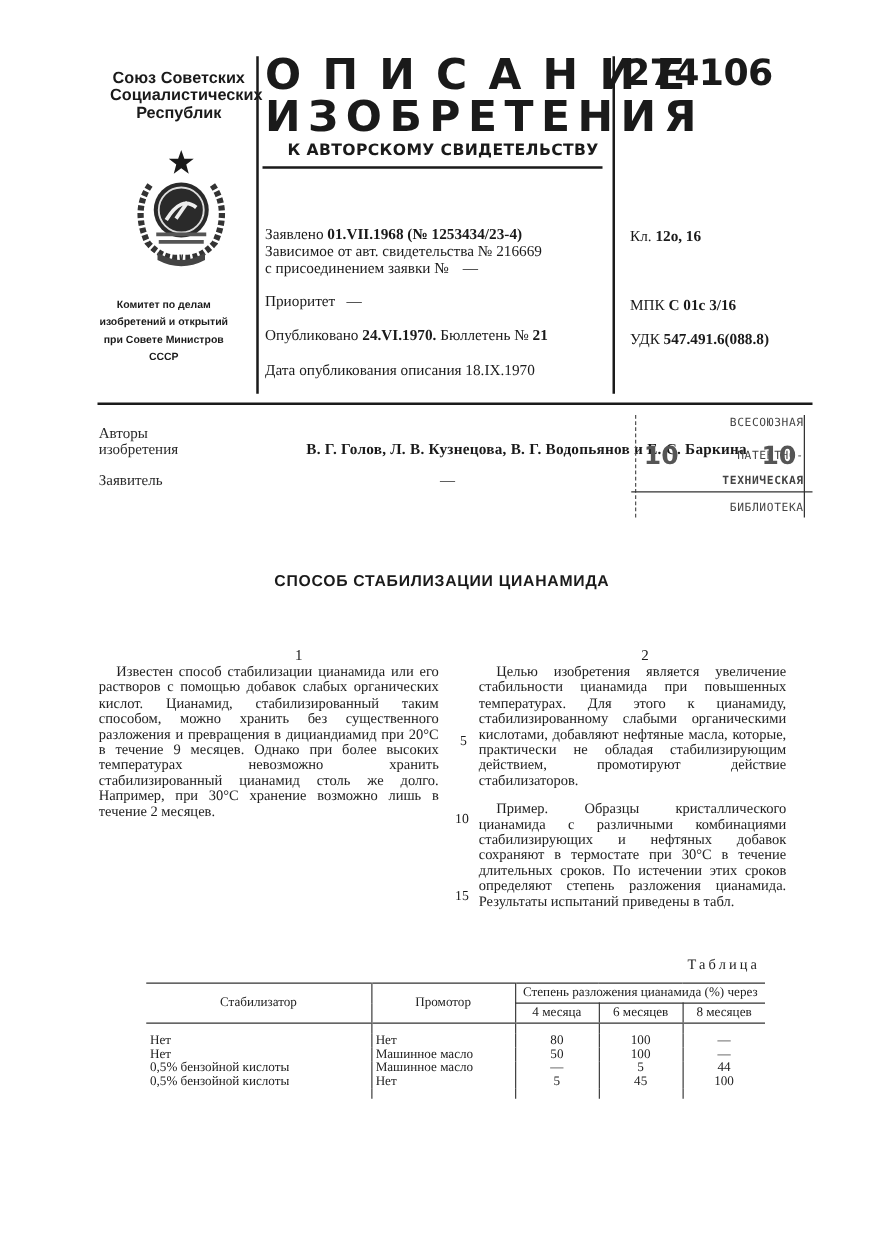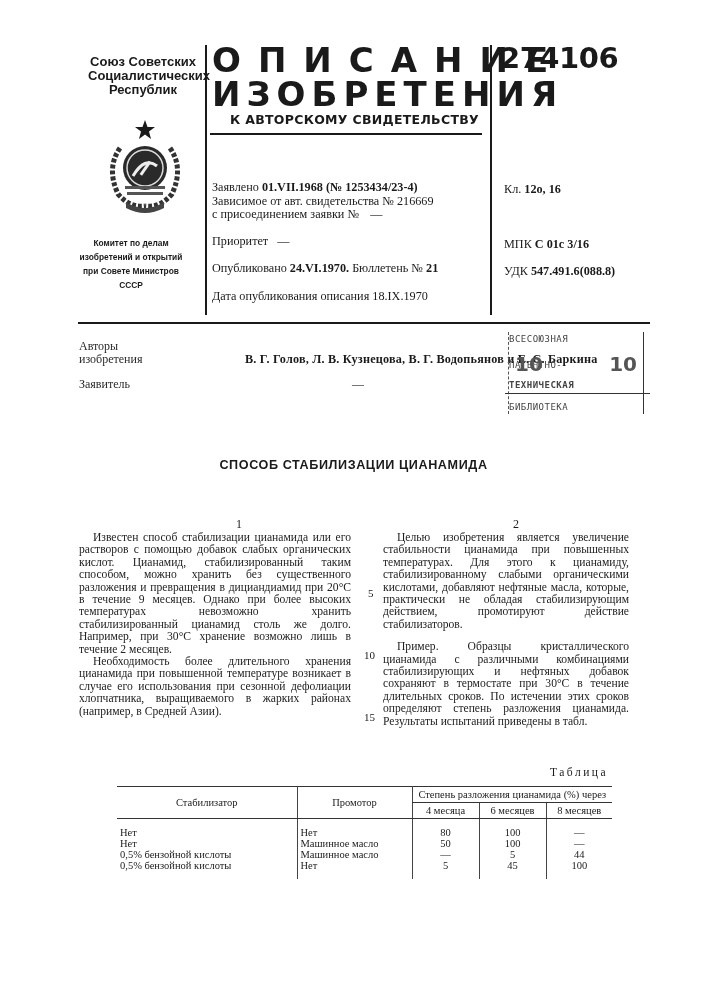--- a/index.html
+++ b/index.html
@@ -22,21 +22,21 @@
     .meta { left: 212px; font-size: 12.2px; line-height: 14px; white-space: nowrap; }
     .meta b { font-weight: bold; }
     .right-meta { left: 504px; font-size: 12.2px; line-height: 14px; white-space: nowrap; }
 
     .hrule { height: 2px; background: #1a1a1a; }
 
     .label { font-size: 12px; line-height: 13px; color: #2a2a2a; }
     .authors { left: 245px; top: 352px; font-size: 12.2px; font-weight: bold; white-space: nowrap; letter-spacing: 0.2px; }
 
     .stamp { left: 508px; top: 332px; width: 134px; height: 82px; border-left: 1px dashed #555; border-right: 1px solid #333; }
-    .stamp-line { position: absolute; left: 0; right: 0; text-align: left; font-family: "DejaVu Sans Mono", monospace; font-size: 9px; color: #444; letter-spacing: 0.5px; }
+    .stamp-line { position: absolute; left: 0; right: 0; text-align: right; font-family: "DejaVu Sans Mono", monospace; font-size: 9px; color: #444; letter-spacing: 0.5px; }
     .stamp-num { position: absolute; font-family: "DejaVu Sans", sans-serif; font-size: 20px; color: #555; font-weight: bold; }
 
     .doc-title { left: 0; width: 707px; top: 458px; text-align: center; font-family: "Liberation Sans", sans-serif; font-weight: bold; font-size: 12.6px; letter-spacing: 0.6px; }
 
     .col { font-size: 11.6px; line-height: 12.4px; text-align: justify; color: #222; }
     .col p { margin: 0; text-indent: 14px; }
     .col-num { font-size: 12px; text-align: center; width: 20px; }
     .line-num { font-size: 11px; }
 
     .tbl-caption { left: 550px; top: 766px; font-size: 11.5px; letter-spacing: 2.5px; }
@@ -147,21 +147,20 @@
   <div class="stamp-num" style="left:6px; top:20px;">10</div>
   <div class="stamp-num" style="right:6px; top:20px;">10</div>
 </div>
 <div class="abs" style="left:505px; top:393px; width:145px; height:1px; background:#333;"></div>
 
 <div class="abs doc-title">СПОСОБ СТАБИЛИЗАЦИИ ЦИАНАМИДА</div>
 
 <div class="abs col-num" style="left:229px; top:517px;">1</div>
 <div class="abs col" style="left:79px; top:532px; width:272px;">
   <p>Известен способ стабилизации цианамида или его растворов с помощью добавок слабых органических кислот. Цианамид, стабилизированный таким способом, можно хранить без существенного разложения и превращения в дициандиамид при 20°С в течение 9 месяцев. Однако при более высоких температурах невозможно хранить стабилизированный цианамид столь же долго. Например, при 30°С хранение возможно лишь в течение 2 месяцев.</p>
-  <p>Необходимость более длительного хранения цианамида при повышенной температуре возникает в случае его использования при сезонной дефолиации хлопчатника, выращиваемого в жарких районах (например, в Средней Азии).</p>
 </div>
 
 <div class="abs line-num" style="left:368px; top:587px;">5</div>
 <div class="abs line-num" style="left:364px; top:649px;">10</div>
 <div class="abs line-num" style="left:364px; top:711px;">15</div>
 
 <div class="abs col-num" style="left:506px; top:517px;">2</div>
 <div class="abs col" style="left:383px; top:532px; width:246px;">
   <p>Целью изобретения является увеличение стабильности цианамида при повышенных температурах. Для этого к цианамиду, стабилизированному слабыми органическими кислотами, добавляют нефтяные масла, которые, практически не обладая стабилизирующим действием, промотируют действие стабилизаторов.</p>
   <p style="margin-top:10px;">Пример. Образцы кристаллического цианамида с различными комбинациями стабилизирующих и нефтяных добавок сохраняют в термостате при 30°С в течение длительных сроков. По истечении этих сроков определяют степень разложения цианамида. Результаты испытаний приведены в табл.</p>

